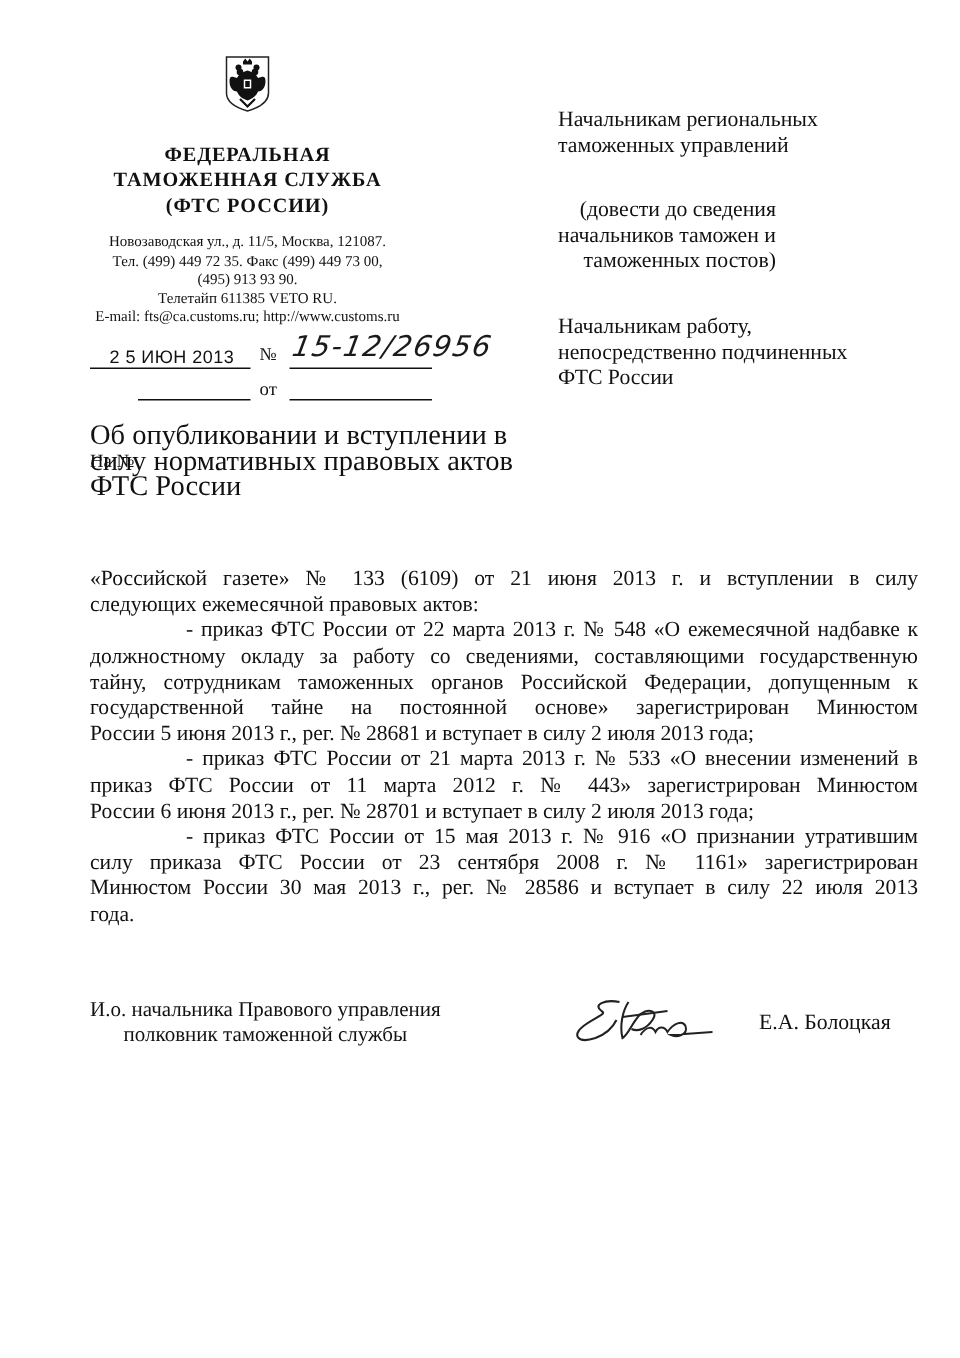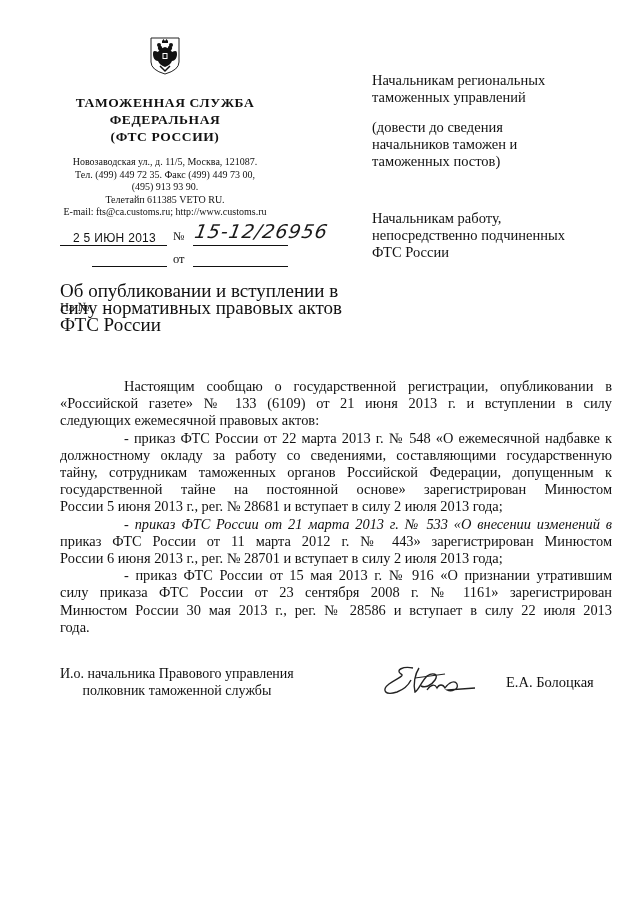--- a/index.html
+++ b/index.html
@@ -60,22 +60,22 @@
     <circle cx="21" cy="12" r="2.2" fill="#111"></circle>
 
     <path d="M16 11 C12 12 10 14 9 16 C6 15 4 14 4 18 C4 22 6 25 9 25 C10 28 13 30 16 31 C19 30 22 28 23 25 C26 25 28 22 28 18 C28 14 26 15 23 16 C22 14 20 12 16 11 Z" fill="#111"></path>
     <rect x="13.5" y="17" width="5" height="6" fill="#fff"></rect>
     <rect x="14.5" y="18" width="3" height="4" fill="#111"></rect>
     <path d="M11 30 l5 5 l5 -5" fill="none" stroke="#111" stroke-width="1.5"></path>
   </svg>
 </div>
 
 <div class="abs org-name">
+  <div>ФЕДЕРАЛЬНАЯ</div>
   <div>ТАМОЖЕННАЯ СЛУЖБА</div>
-  <div>ФЕДЕРАЛЬНАЯ</div>
   <div>(ФТС РОССИИ)</div>
 </div>
 
 <div class="abs org-addr">
   <div>Новозаводская ул., д. 11/5, Москва, 121087.</div>
   <div>Тел. (499) 449 72 35. Факс (499) 449 73 00,</div>
   <div>(495) 913 93 90.</div>
   <div>Телетайп 611385 VETO RU.</div>
   <div>E-mail: fts@ca.customs.ru; http://www.customs.ru</div>
 </div>
@@ -94,46 +94,45 @@
 <div class="abs subject">
   <div>Об опубликовании и вступлении в</div>
   <div>силу нормативных правовых актов</div>
   <div>ФТС России</div>
 </div>
 
 <div class="abs addressee" style="top:72px;">
   <div>Начальникам региональных</div>
   <div>таможенных управлений</div>
 </div>
-<div class="abs addressee" style="top:119px;">
+<div class="abs addressee" style="top:132px;text-align:right;">
   <div>(довести до сведения</div>
   <div>начальников таможен и</div>
   <div>таможенных постов)</div>
 </div>
 <div class="abs addressee" style="top:210px;">
   <div>Начальникам работу,</div>
   <div>непосредственно подчиненных</div>
   <div>ФТС России</div>
 </div>
 
 <div class="abs body-text">
   <div>
-    <span class="ln" style="padding-left:64px;">Настоящим сообщаю о государственной регистрации, опубликовании в</span>
     <span class="ln">«Российской газете» № 133 (6109) от 21 июня 2013 г. и вступлении в силу</span>
     <span class="ln last">следующих ежемесячной правовых актов:</span>
   </div>
   <div>
     <span class="ln" style="padding-left:64px;">- приказ ФТС России от 22 марта 2013 г. № 548 «О ежемесячной надбавке к</span>
     <span class="ln">должностному окладу за работу со сведениями, составляющими государственную</span>
     <span class="ln">тайну, сотрудникам таможенных органов Российской Федерации, допущенным к</span>
     <span class="ln">государственной тайне на постоянной основе» зарегистрирован Минюстом</span>
     <span class="ln last">России 5 июня 2013 г., рег. № 28681 и вступает в силу 2 июля 2013 года;</span>
   </div>
   <div>
-    <span class="ln" style="padding-left:64px;font-style:italic;">- приказ ФТС России от 21 марта 2013 г. № 533 «О внесении изменений в</span>
+    <span class="ln" style="padding-left:64px;">- приказ ФТС России от 21 марта 2013 г. № 533 «О внесении изменений в</span>
     <span class="ln">приказ ФТС России от 11 марта 2012 г. № 443» зарегистрирован Минюстом</span>
     <span class="ln last">России 6 июня 2013 г., рег. № 28701 и вступает в силу 2 июля 2013 года;</span>
   </div>
   <div>
     <span class="ln" style="padding-left:64px;">-  приказ ФТС России от 15 мая 2013 г. № 916 «О признании утратившим</span>
     <span class="ln">силу приказа ФТС России от 23 сентября 2008 г. № 1161» зарегистрирован</span>
     <span class="ln">Минюстом России 30 мая 2013 г., рег. № 28586 и вступает в силу 22 июля 2013</span>
     <span class="ln last">года.</span>
   </div>
 </div>

